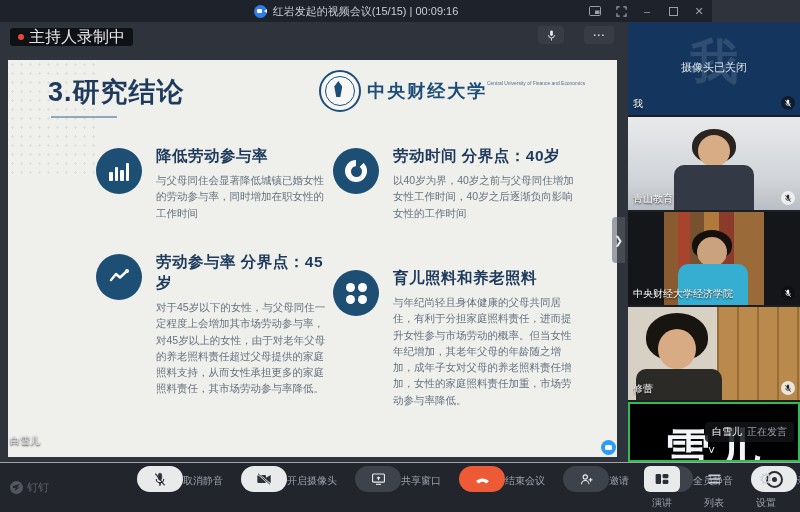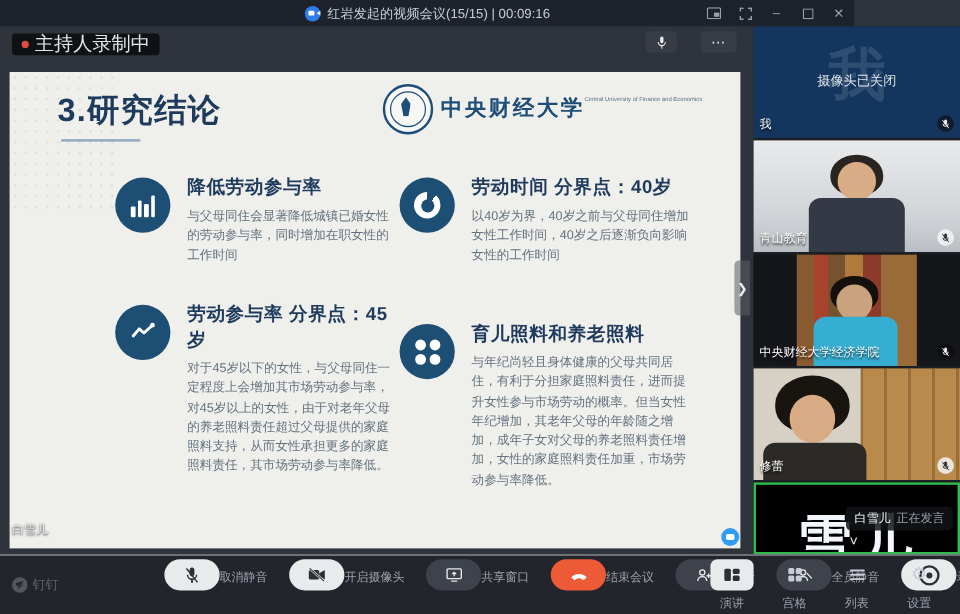--- a/index.html
+++ b/index.html
@@ -409,31 +409,20 @@
           <svg width="16" height="14" viewBox="0 0 24 22" fill="currentColor">
               <rect x="2" y="3" width="8.5" height="16" rx="2"></rect>
               <rect x="13" y="3" width="9" height="7" rx="2"></rect>
               <rect x="13" y="12" width="9" height="7" rx="2"></rect>
             </svg>
         </span>
         <span class="tb-label">演讲</span>
       </div>
       <div class="view-btn">
         <span class="view-pill">
-          <svg width="15" height="14" viewBox="0 0 24 22" fill="currentColor">
-              <rect x="3" y="2" width="8" height="8" rx="2"></rect>
-              <rect x="13" y="2" width="8" height="8" rx="2"></rect>
-              <rect x="3" y="12" width="8" height="8" rx="2"></rect>
-              <rect x="13" y="12" width="8" height="8" rx="2"></rect>
-            </svg>
-        </span>
-        <span class="tb-label">宫格</span>
-      </div>
-      <div class="view-btn">
-        <span class="view-pill">
           <svg width="15" height="12" viewBox="0 0 24 20" stroke="currentColor" stroke-width="2.6" stroke-linecap="round">
               <line x1="3" y1="4" x2="21" y2="4"></line>
               <line x1="3" y1="10" x2="21" y2="10"></line>
               <line x1="3" y1="16" x2="21" y2="16"></line>
             </svg>
         </span>
         <span class="tb-label">列表</span>
       </div>
       <div class="view-btn">
         <span class="view-pill">

